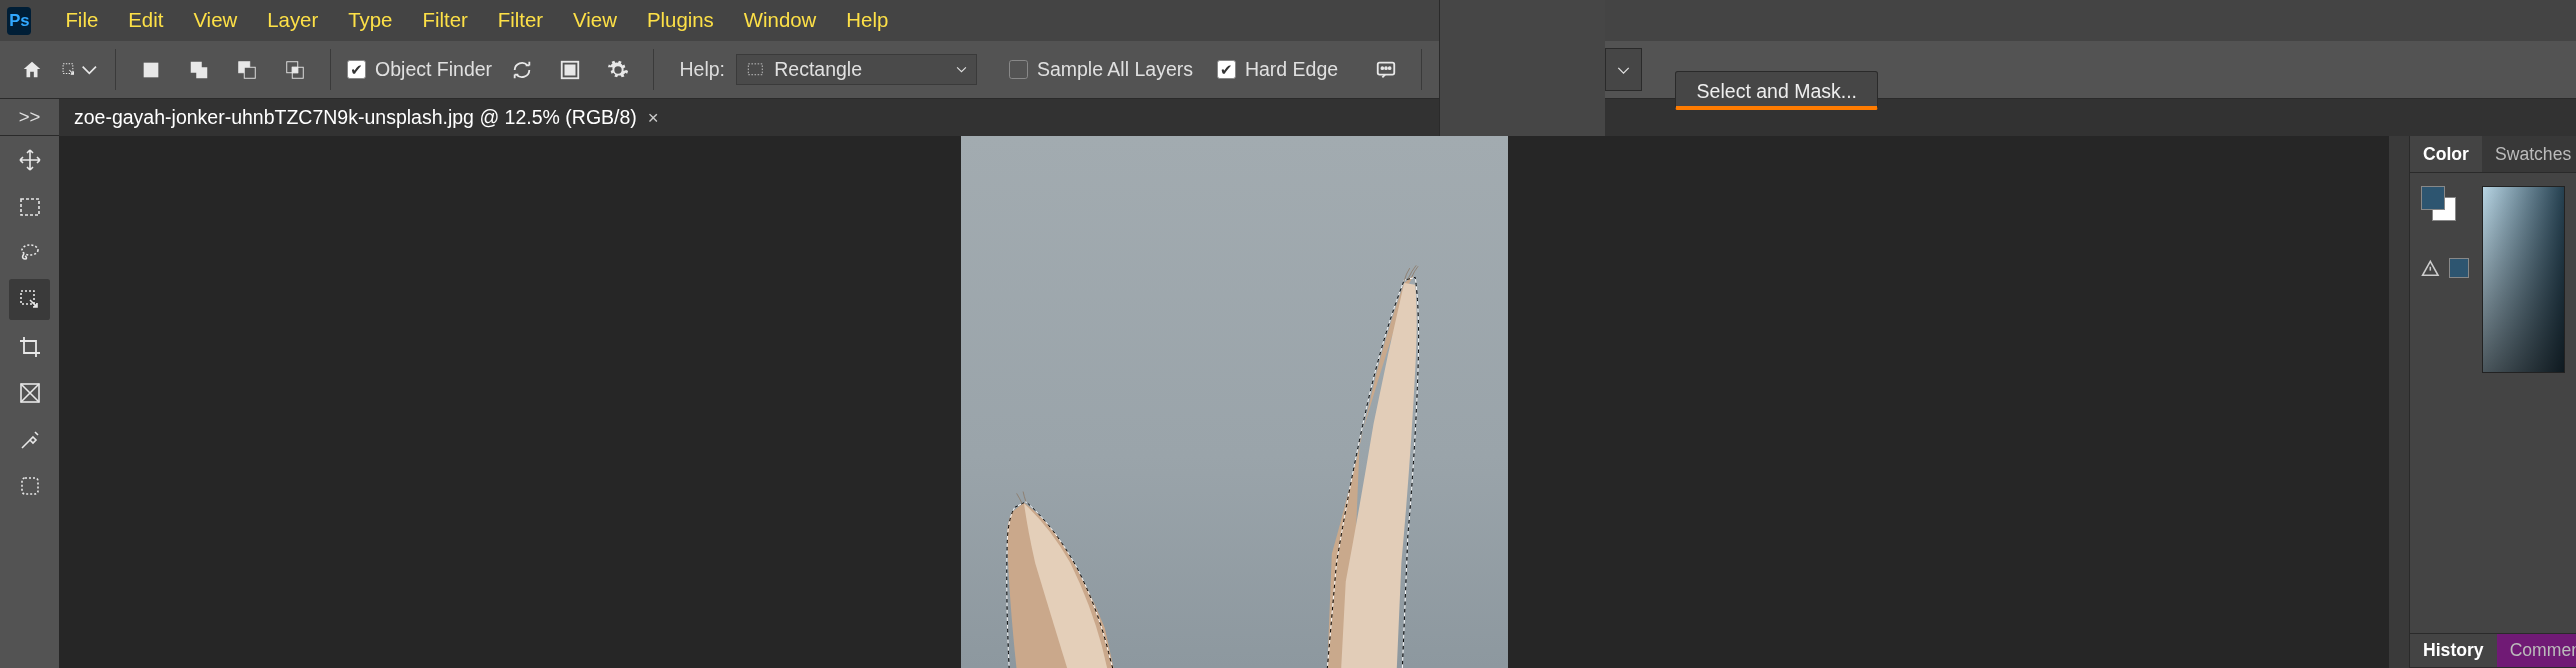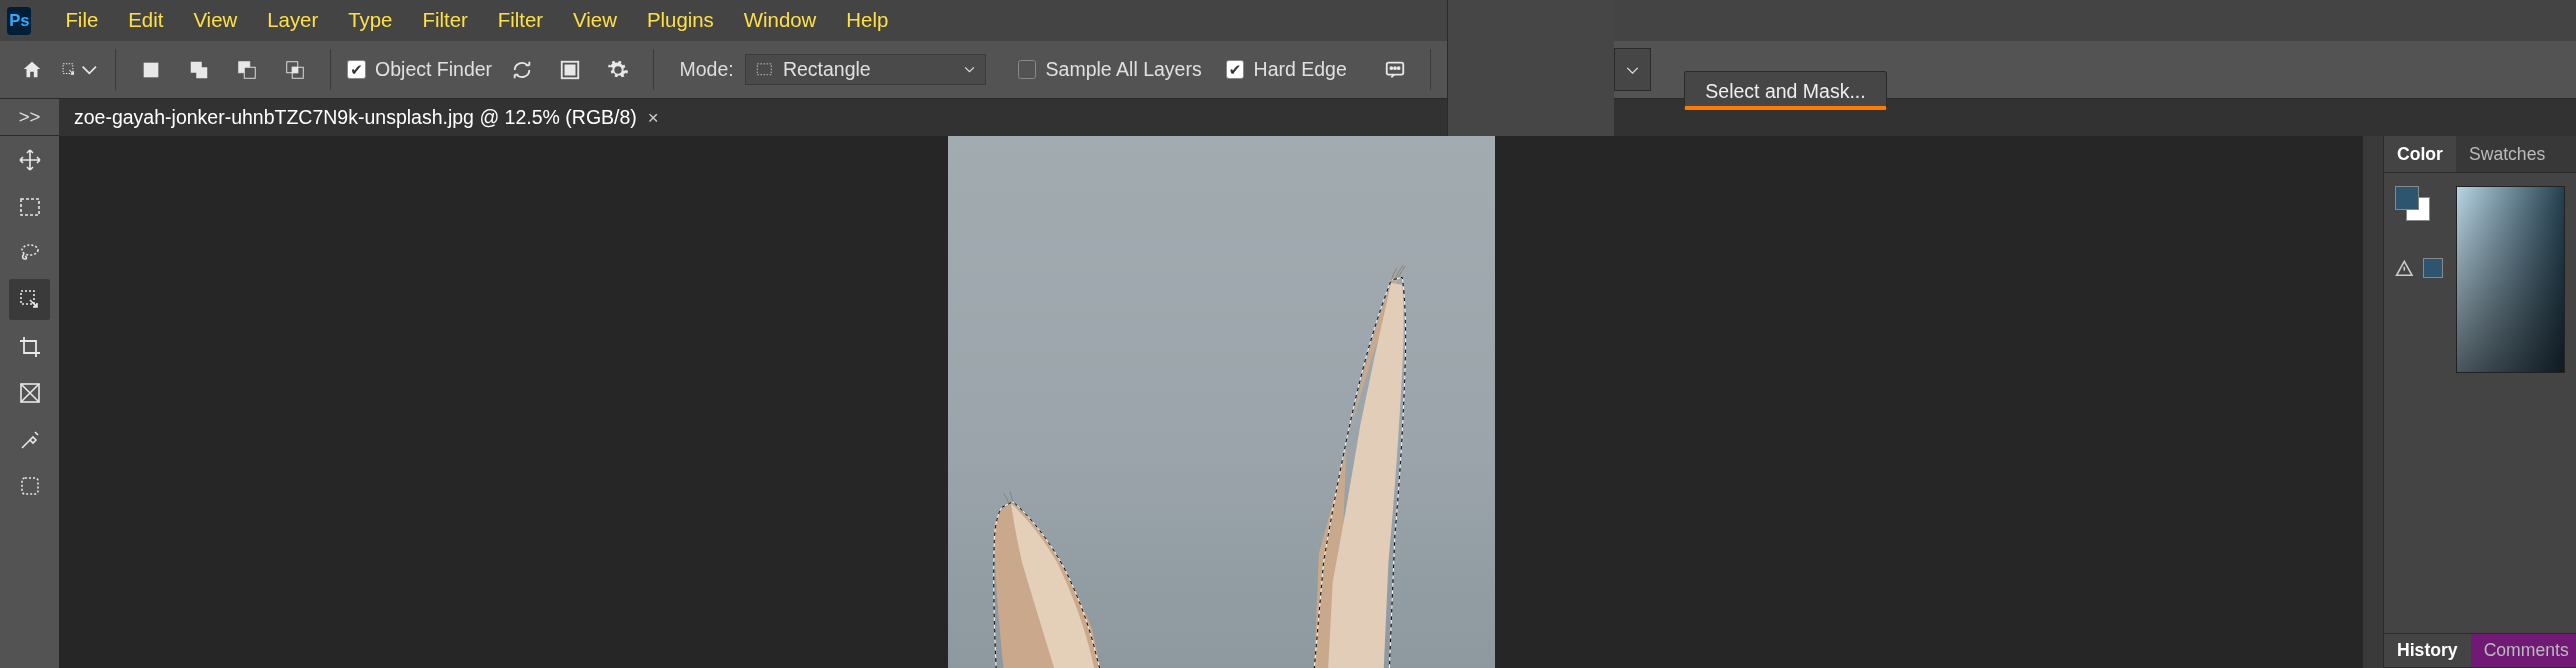--- a/index.html
+++ b/index.html
@@ -38,21 +38,21 @@
   .toolbar { width: 59px; background: #535353; display: flex; flex-direction: column; align-items: center; padding-top: 3.7px; gap: 5.6px; }
   .tool { width: 41px; height: 41px; display: flex; align-items: center; justify-content: center; cursor: pointer; color: #e8e8e8; border-radius: 2.8px; position: relative; }
   .tool.active { background: #3a3a3a; }
   .tool svg { width: 24px; height: 24px; }
 
   .canvas-wrap { flex: 1; background: #262626; position: relative; display: flex; justify-content: center; padding-top: 0; }
   .scrollbar-v { position: absolute; right: 0; top: 0; bottom: 0; width: 20.4px; background: #3a3a3a; }
   .scrollbar-v::before { content: ''; position: absolute; top: 5.6px; left: 3.7px; right: 3.7px; height: 13px; }
   .canvas { width: 547px; height: 100%; background: linear-gradient(180deg, #a2abb0 0%, #9aa4aa 60%, #8d989f 100%); position: relative; overflow: hidden; }
 
-  .panels { width: 193px; background: #444; display: flex; flex-direction: column; border-left: 0.9px solid #2a2a2a; margin-left: auto; }
+  .panels { width: 167px; background: #444; display: flex; flex-direction: column; border-left: 0.9px solid #2a2a2a; margin-left: auto; }
 
   
   .panel-tabs { display: flex; height: 37px; align-items: stretch; border-bottom: 0.9px solid #2a2a2a; background: #383838; }
   .ptab { padding: 0 13px; display: flex; align-items: center; font-size: 17.6px; color: #bbb; cursor: pointer; }
   .ptab.active { background: #444; color: #fff; font-weight: bold; }
   .colorpanel { padding: 13px 11px; display: flex; gap: 13px; height: 213px; }
   .swatch-stack { position: relative; width: 35px; height: 35px; }
   .swatch-fg { position: absolute; top: 0; left: 0; width: 24px; height: 24px; background: #2d5570; border: 1.9px solid #888; z-index: 2; }
   .swatch-bg { position: absolute; bottom: 0; right: 0; width: 24px; height: 24px; background: #fff; border: 0.9px solid #888; z-index: 1; }
   .color-picker { flex: 1; background: linear-gradient(to right, #b8d5e4, #254050), linear-gradient(to bottom, rgba(255,255,255,0.6), rgba(0,0,0,0.6)); background-blend-mode: multiply; border: 0.9px solid #222; }
@@ -139,21 +139,21 @@
         <rect x="7" y="7" width="10" height="10" fill="currentColor"></rect>
       </svg>
   </div>
   <div class="icon-btn">
     <svg viewBox="0 0 24 24" fill="currentColor">
         <path d="M12 8a4 4 0 100 8 4 4 0 000-8zm9 4l2 1-1 3-2-1a9 9 0 01-2 2l1 2-3 1-1-2a9 9 0 01-3 0l-1 2-3-1 1-2a9 9 0 01-2-2l-2 1-1-3 2-1a9 9 0 010-3L1 9l1-3 2 1a9 9 0 012-2L5 3l3-1 1 2a9 9 0 013 0l1-2 3 1-1 2a9 9 0 012 2l2-1 1 3-2 1a9 9 0 010 3z"></path>
       </svg>
   </div>
   <div class="sep"></div>
 
-  <span class="mode-lbl">Mode:</span>
+  <span class="mode-lbl">Help:</span>
   <div class="mode-select">
     <span class="inner">
       <svg viewBox="0 0 24 24" width="18.6" height="18.6" fill="none" stroke="currentColor" stroke-dasharray="2 2">
           <rect x="3" y="5" width="18" height="14"></rect>
         </svg>
       <span>Rectangle</span>
     </span>
     <svg viewBox="0 0 10 10" width="11" height="11">
         <path d="M1 3l4 4 4-4" stroke="currentColor" fill="none"></path>
       </svg>

